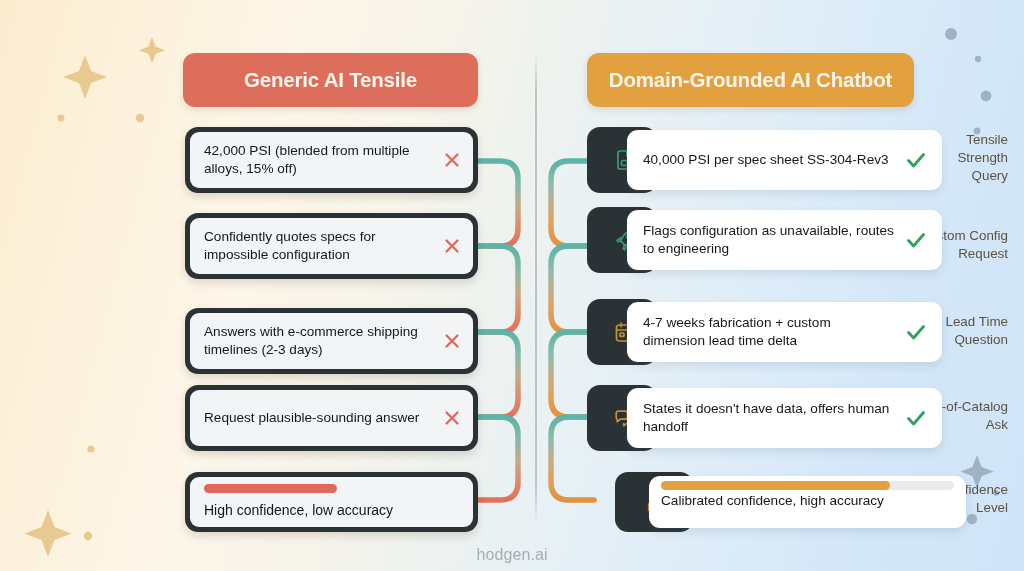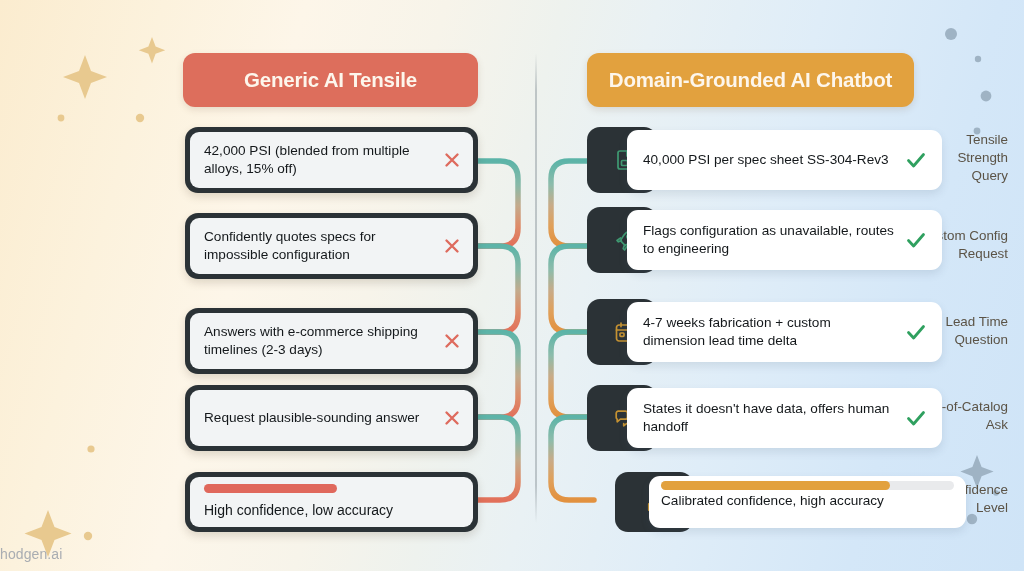--- a/index.html
+++ b/index.html
@@ -175,22 +175,23 @@
     position: relative;
     padding-top: 18px;
     align-items: flex-end;
   }
   #card-conf-left .card-left-text { font-size: 14px; }
 
   
   #footer {
     position: absolute;
     left: 0; right: 0; top: 546px;
+    text-align: center;
     color: #a9adb2;
-    font-size: 14px;
+    font-size: 16px;
     letter-spacing: .1px;
   }
 </style>
 </head>
 <body>
 
 <div id="stage">
 
   <svg class="deco" width="1024" height="571" style="left:0;top:0;">
 

